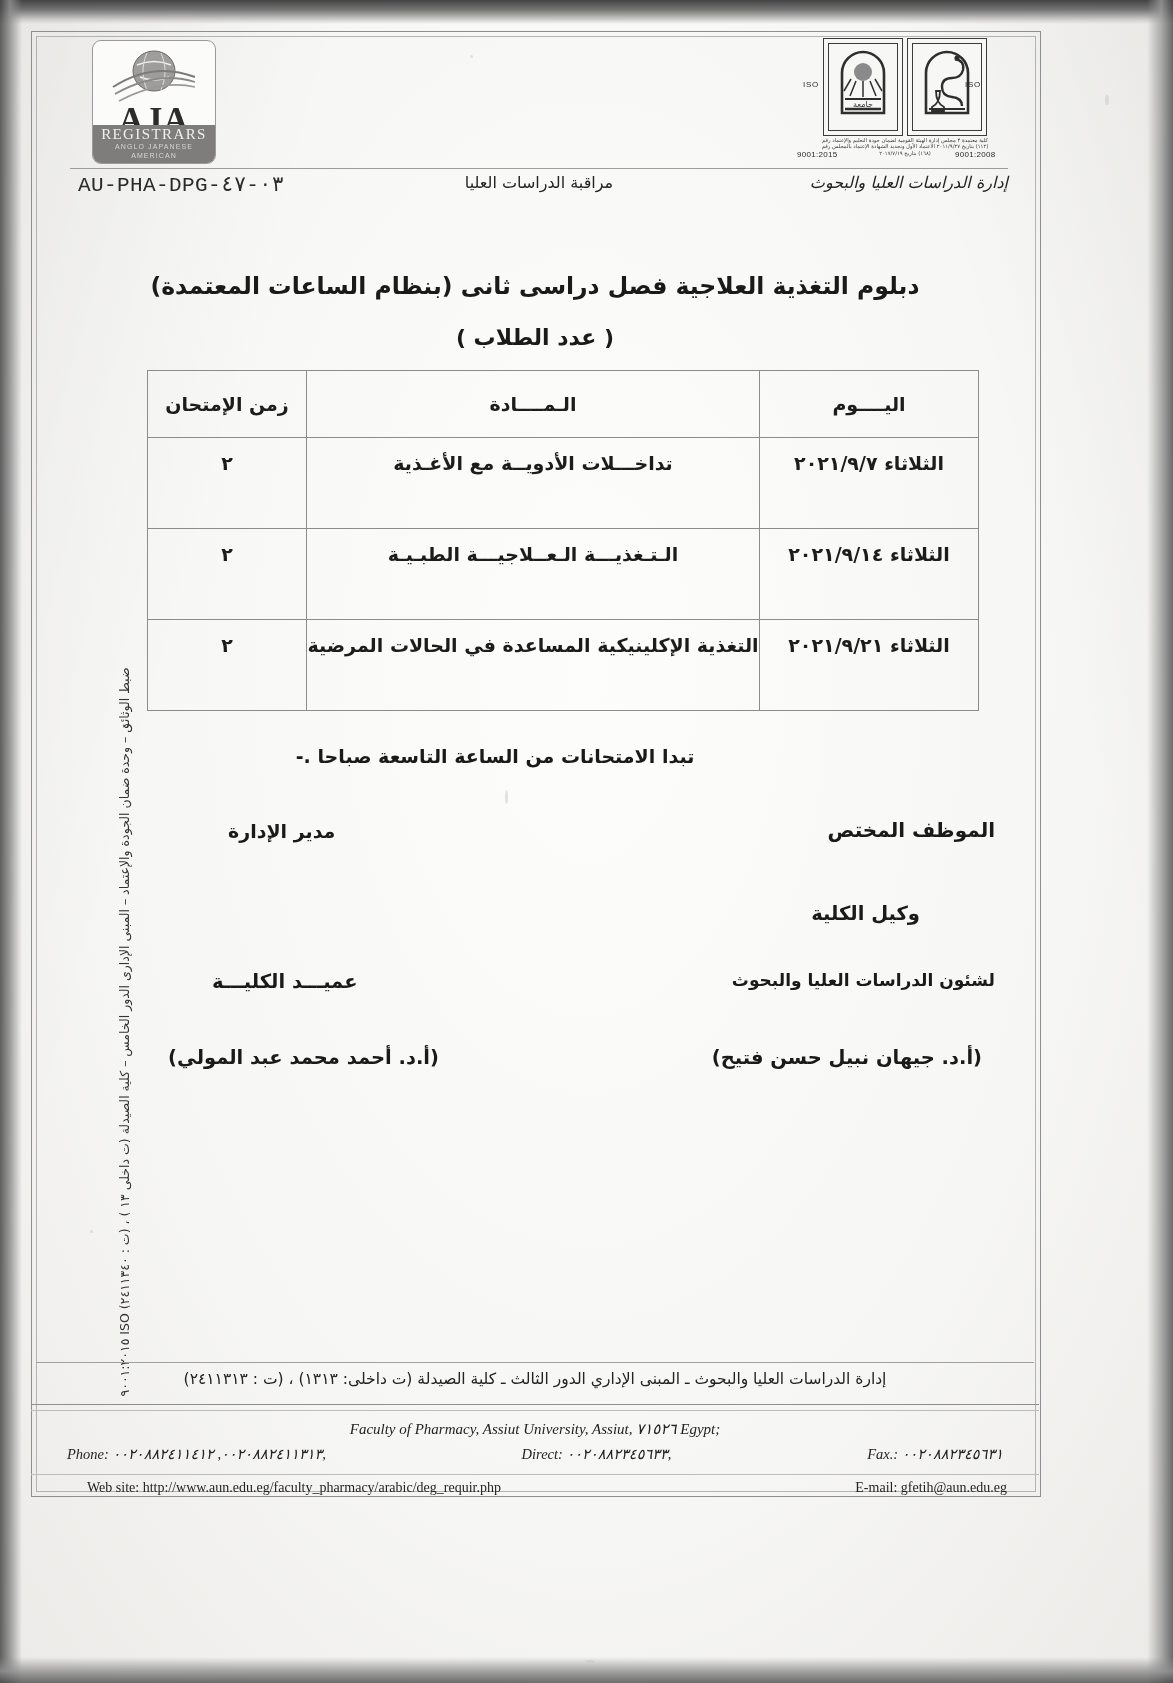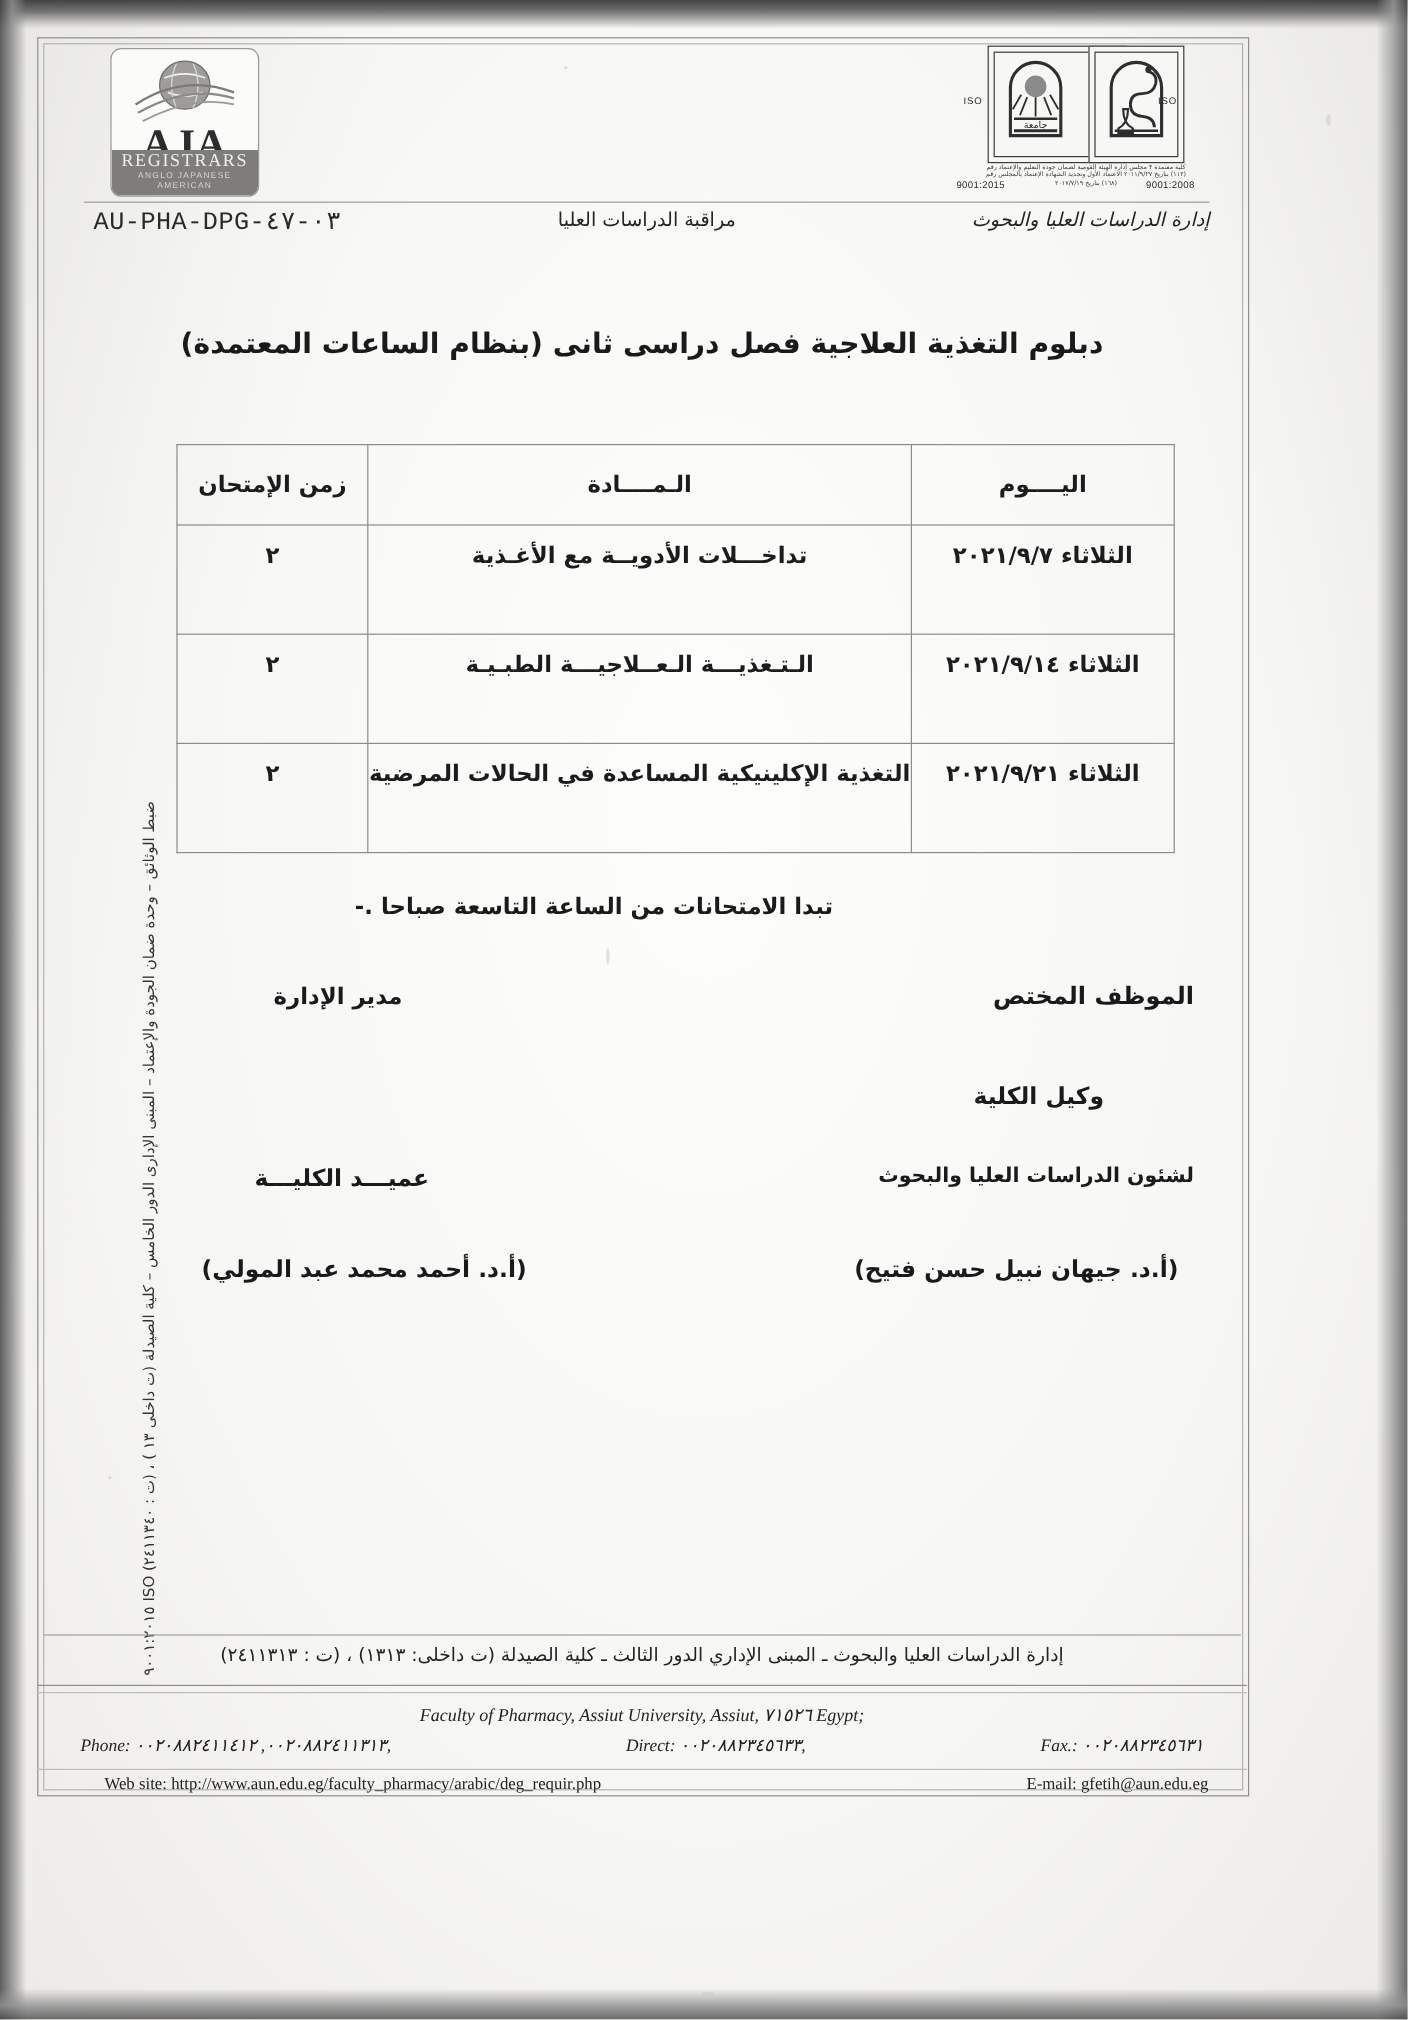--- a/index.html
+++ b/index.html
@@ -63,21 +63,21 @@
     letter-spacing:1.1px;text-align:center;line-height:9px;
   }
 
   
   .seals{position:absolute;left:815px;top:38px;width:170px;height:130px;}
   .seal-box{
     position:absolute;top:0;width:78px;height:96px;border:1.6px solid #3b3b3b;
     background:#f7f7f5;
   }
   .seal-box .inner{position:absolute;left:4px;top:4px;right:4px;bottom:4px;border:1.1px solid #3b3b3b;}
-  .seal-l{left:8px;padding-left:36px;}
+  .seal-l{left:8px;}
   .seal-r{left:92px;}
   .iso-tag{
     position:absolute;font-family:"Liberation Sans",sans-serif;font-size:8px;
     letter-spacing:.7px;color:#2a2a2a;
   }
   .iso-left{left:-12px;top:42px;}
   .iso-right{left:150px;top:42px;}
   .iso-num{
     position:absolute;font-family:"Liberation Sans",sans-serif;font-size:8px;
     color:#2a2a2a;letter-spacing:.3px;
@@ -265,20 +265,21 @@
   </div>
 
   <div class="hdr-rule"></div>
   <div class="hdr-row">
     <div class="hdr-code">AU-PHA-DPG-٠٣-٤٧</div>
     <div class="hdr-mid">مراقبة الدراسات العليا</div>
     <div class="hdr-right">إدارة الدراسات العليا والبحوث</div>
   </div>
 
   <div class="title-2">دبلوم التغذية العلاجية فصل دراسى ثانى (بنظام الساعات المعتمدة)</div>
+  <div class="title-3">( عدد الطلاب   )</div>
 
   <table class="tbl">
     <thead>
       <tr>
         <th class="c-day">اليــــوم</th>
         <th class="c-sub">الـمــــادة</th>
         <th class="c-time">زمن الإمتحان</th>
       </tr>
     </thead>
     <tbody>

